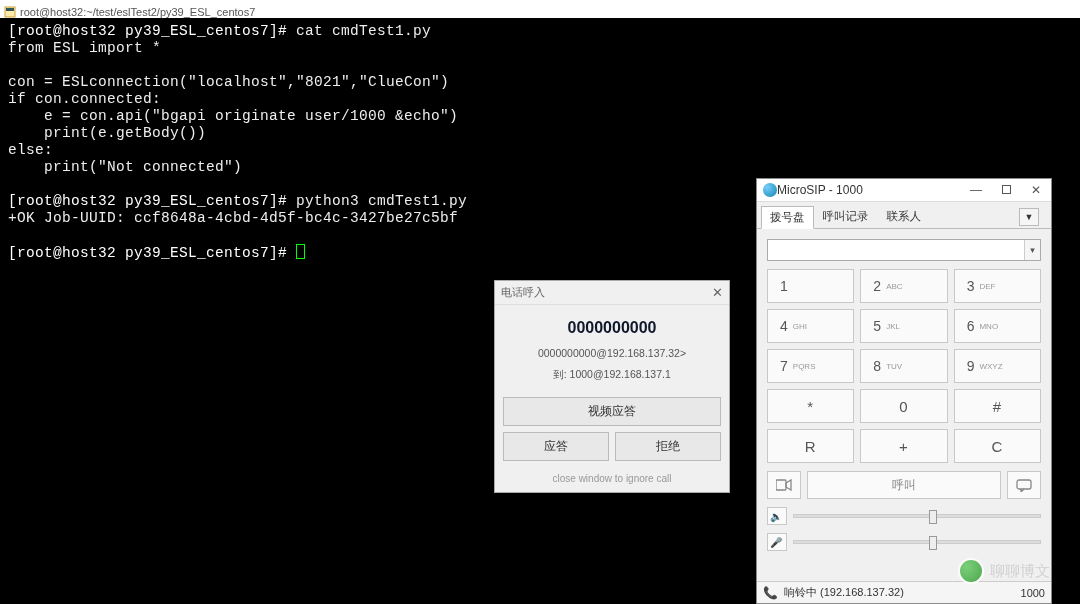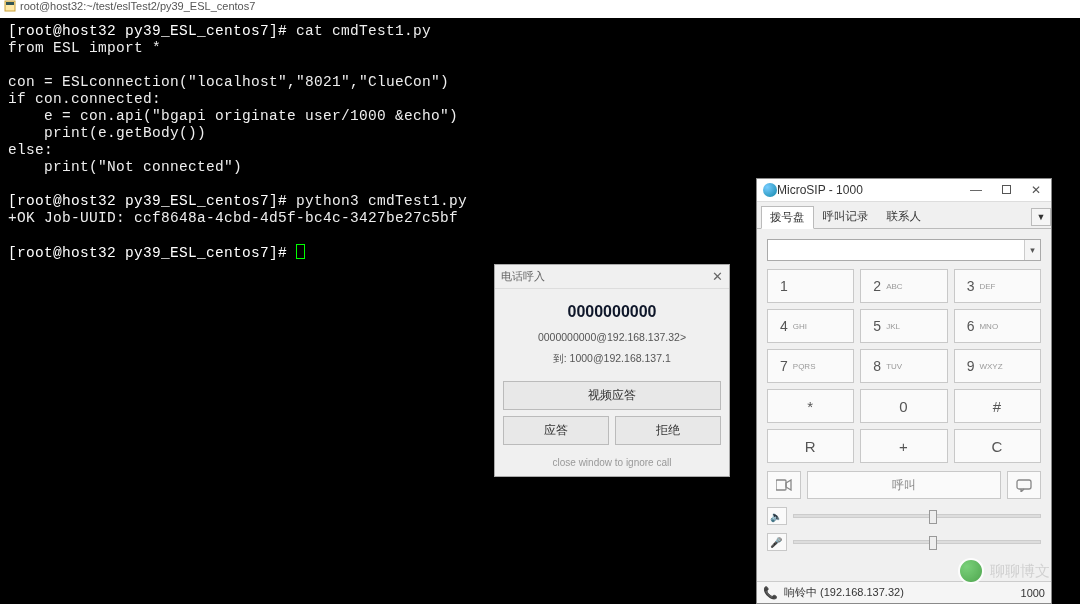--- a/index.html
+++ b/index.html
@@ -8,40 +8,40 @@
     background: #000;
     font-family: "Consolas", "Courier New", monospace;
     font-size: 14px;
     position: relative;
     overflow: hidden;
   }
   .putty-title {
     position: absolute; top: 0; left: 0; right: 0; height: 18px;
     background: #fff; color: #555;
     font-family: Tahoma, sans-serif; font-size: 11px;
-    padding-left: 4px; display: flex; align-items: flex-start; gap: 4px;
+    padding-left: 4px; display: flex; align-items: flex-end; gap: 4px;
   }
   .putty-icon {
     width: 12px; height: 12px; display: inline-block;
   }
   .terminal {
     position: absolute; top: 18px; left: 0; right: 0; bottom: 0;
     background: #000; color: #eee; padding: 5px 8px;
     white-space: pre; font-size: 14.5px; line-height: 17px;
     letter-spacing: 0.3px;
   }
   .prompt-bracket { color: #fff; }
   .cursor {
     display:inline-block; width:9px; height:15px;
     border:1px solid #0f0; background: transparent; vertical-align: -2px;
   }
 
   
   .call-dialog {
-    position: absolute; left: 494px; top: 264px; width: 236px;
+    position: absolute; left: 494px; top: 280px; width: 236px;
     background: #f0f0f0; border: 1px solid #aaa;
     font-family: "Microsoft YaHei", Tahoma, sans-serif;
     font-size: 11px; color: #333;
     box-shadow: 2px 2px 6px rgba(0,0,0,0.3);
   }
   .call-title {
     display:flex; justify-content: space-between; align-items:center;
     padding: 4px 6px; border-bottom: 1px solid #ddd; color:#666;
   }
   .call-close { font-size: 13px; color:#666; cursor:pointer; }
@@ -72,21 +72,21 @@
   }
   .sip-logo {
     width:14px; height:14px; border-radius:50%;
     background: radial-gradient(circle at 30% 30%, #7cf, #18a);
   }
   .sip-title { flex:1; font-size:12px; }
   .sip-controls { display:flex; gap:12px; font-size:12px; color:#555; }
   .sip-ctrl { cursor:pointer; padding:0 4px; font-family: "Segoe UI", sans-serif; }
   .sip-max { display:inline-block; width:9px; height:9px; border:1px solid #555; }
   .sip-tabs {
-    display:flex; align-items:center; gap:0; padding: 3px 0 0 4px;
+    display:flex; align-items:center; gap:0; padding: 3px 12px 0 4px;
     border-bottom:1px solid #bbb; background:#f0f0f0;
   }
   .sip-tab {
     padding: 3px 8px; font-size:11.5px; color:#333;
     border:1px solid transparent; cursor:pointer; background:#f0f0f0;
   }
   .sip-tab.active { background:#fff; border:1px solid #bbb; border-bottom:1px solid #fff; position:relative; top:1px; }
   .sip-menu-arrow {
     margin-left:auto; width:20px; height:18px; border:1px solid #bbb;
     display:flex; align-items:center; justify-content:center;

